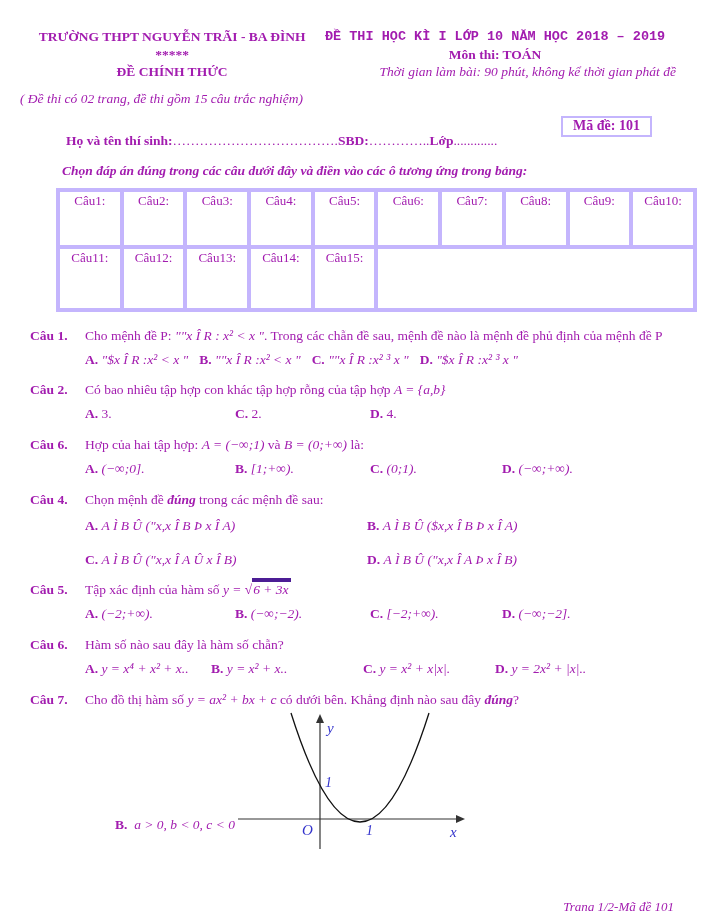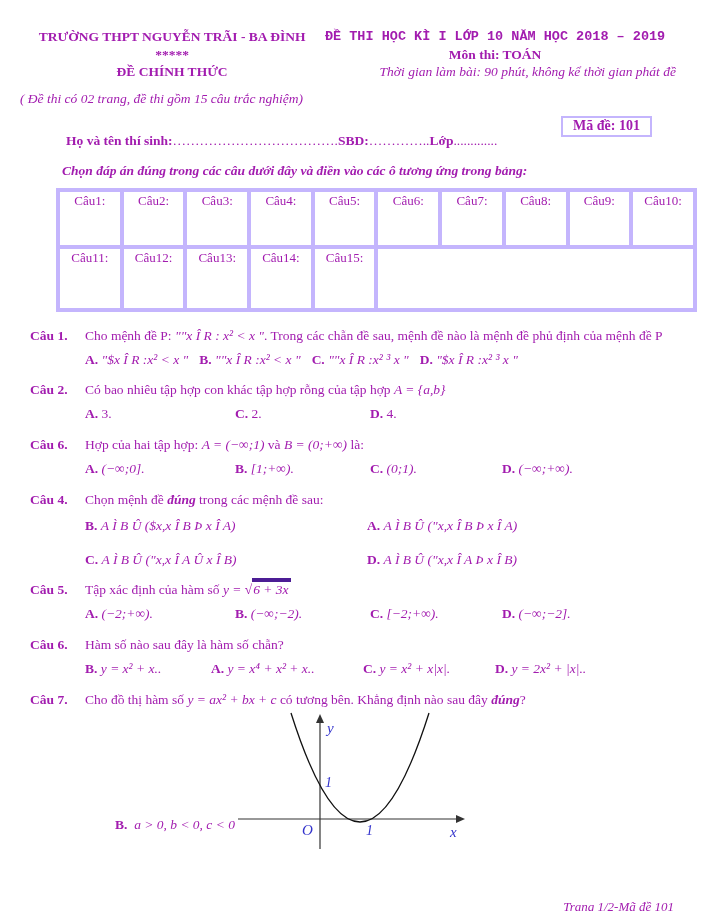--- a/index.html
+++ b/index.html
@@ -148,22 +148,22 @@
           <span><span class="opt-label">D.</span> <span class="math">(−∞;+∞).</span></span>
         </div>
       </div>
     </div>
 
     <div class="q">
       <div class="q-label">Câu 4.</div>
       <div class="q-body">
         <span>Chọn mệnh đề </span><span class="emph">đúng</span><span> trong các mệnh đề sau:</span>
         <div class="opts2">
+          <span><span class="opt-label">A.</span> <span class="math">A Ì B Û ("x,x Î B Þ x Î A)</span></span>
           <span><span class="opt-label">B.</span> <span class="math">A Ì B Û ($x,x Î B Þ x Î A)</span></span>
-          <span><span class="opt-label">A.</span> <span class="math">A Ì B Û ("x,x Î B Þ x Î A)</span></span>
           <span><span class="opt-label">C.</span> <span class="math">A Ì B Û ("x,x Î A Û x Î B)</span></span>
           <span><span class="opt-label">D.</span> <span class="math">A Ì B Û ("x,x Î A Þ x Î B)</span></span>
         </div>
       </div>
     </div>
 
     <div class="q">
       <div class="q-label">Câu 5.</div>
       <div class="q-body">
         <span>Tập xác định của hàm số </span><span class="math">y = </span><span class="sqrt">√<span class="rad">6 + 3x</span></span>
@@ -174,32 +174,32 @@
           <span><span class="opt-label">D.</span> <span class="math">(−∞;−2].</span></span>
         </div>
       </div>
     </div>
 
     <div class="q">
       <div class="q-label">Câu 6.</div>
       <div class="q-body">
         <span>Hàm số nào sau đây là hàm số chẵn?</span>
         <div class="opts4 tight">
+          <span><span class="opt-label">A.</span> <span class="math">y = x⁴ + x² + x..</span></span>
           <span><span class="opt-label">B.</span> <span class="math">y = x² + x..</span></span>
-          <span><span class="opt-label">A.</span> <span class="math">y = x⁴ + x² + x..</span></span>
           <span><span class="opt-label">C.</span> <span class="math">y = x² + x|x|.</span></span>
           <span><span class="opt-label">D.</span> <span class="math">y = 2x² + |x|..</span></span>
         </div>
       </div>
     </div>
 
     <div class="q">
       <div class="q-label">Câu 7.</div>
       <div class="q-body">
-        <span>Cho đồ thị hàm số </span><span class="math">y = ax² + bx + c</span><span> có tương bên. Khẳng định nào sau đây </span><span class="emph">đúng</span><span>?</span>
+        <span>Cho đồ thị hàm số </span><span class="math">y = ax² + bx + c</span><span> có dưới bên. Khẳng định nào sau đây </span><span class="emph">đúng</span><span>?</span>
       </div>
     </div>
 
     <div class="graph-wrap">
       <svg width="240" height="140" viewBox="0 0 240 140">
 
         <line x1="8" y1="108" x2="226" y2="108" stroke="#333" stroke-width="1.2"></line>
         <polygon points="226,104 235,108 226,112" fill="#333"></polygon>
         <line x1="90" y1="10" x2="90" y2="138" stroke="#333" stroke-width="1.2"></line>
         <polygon points="86,12 90,3 94,12" fill="#333"></polygon>

